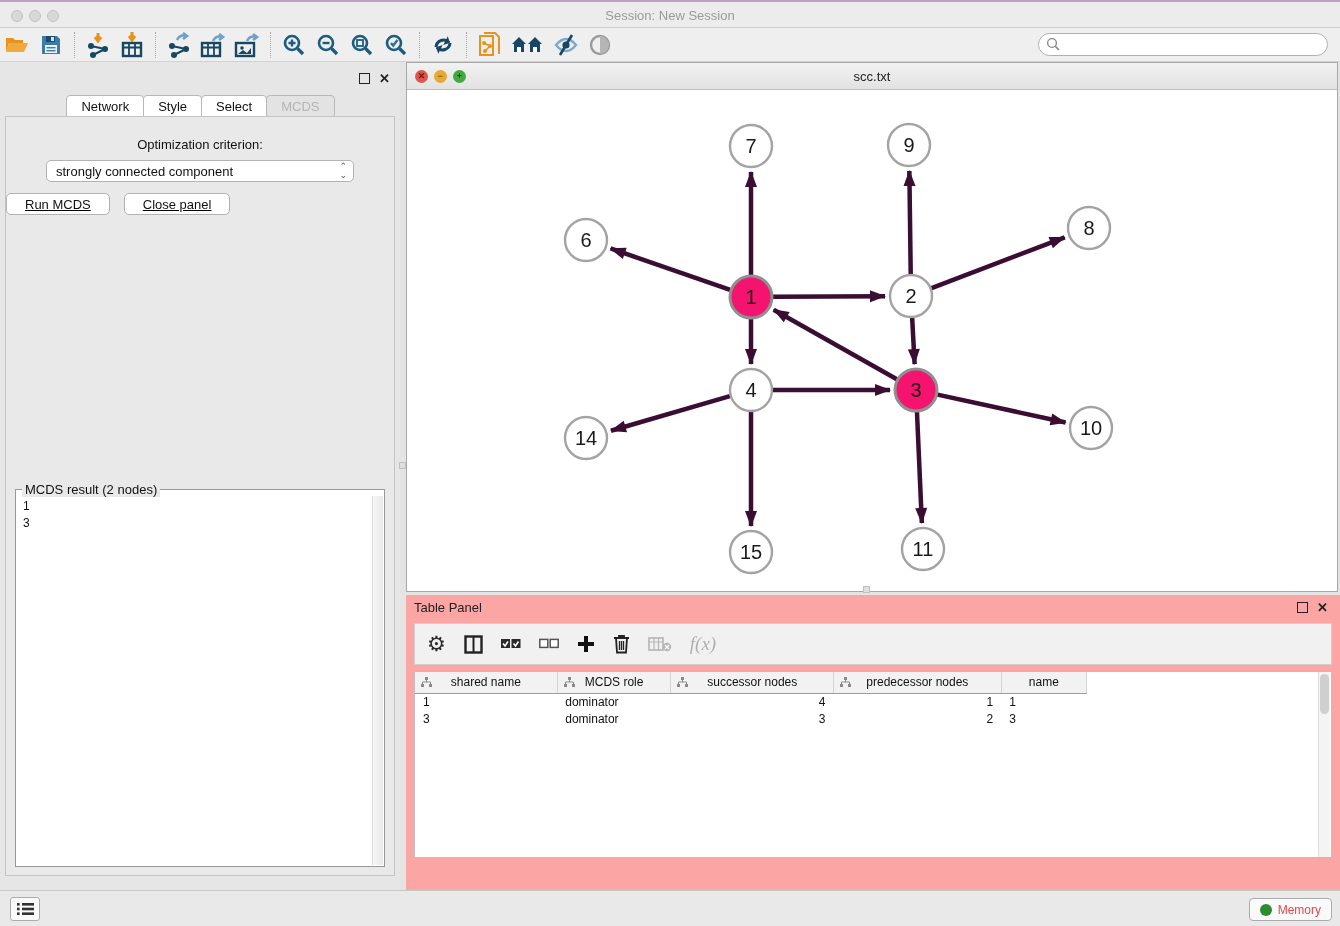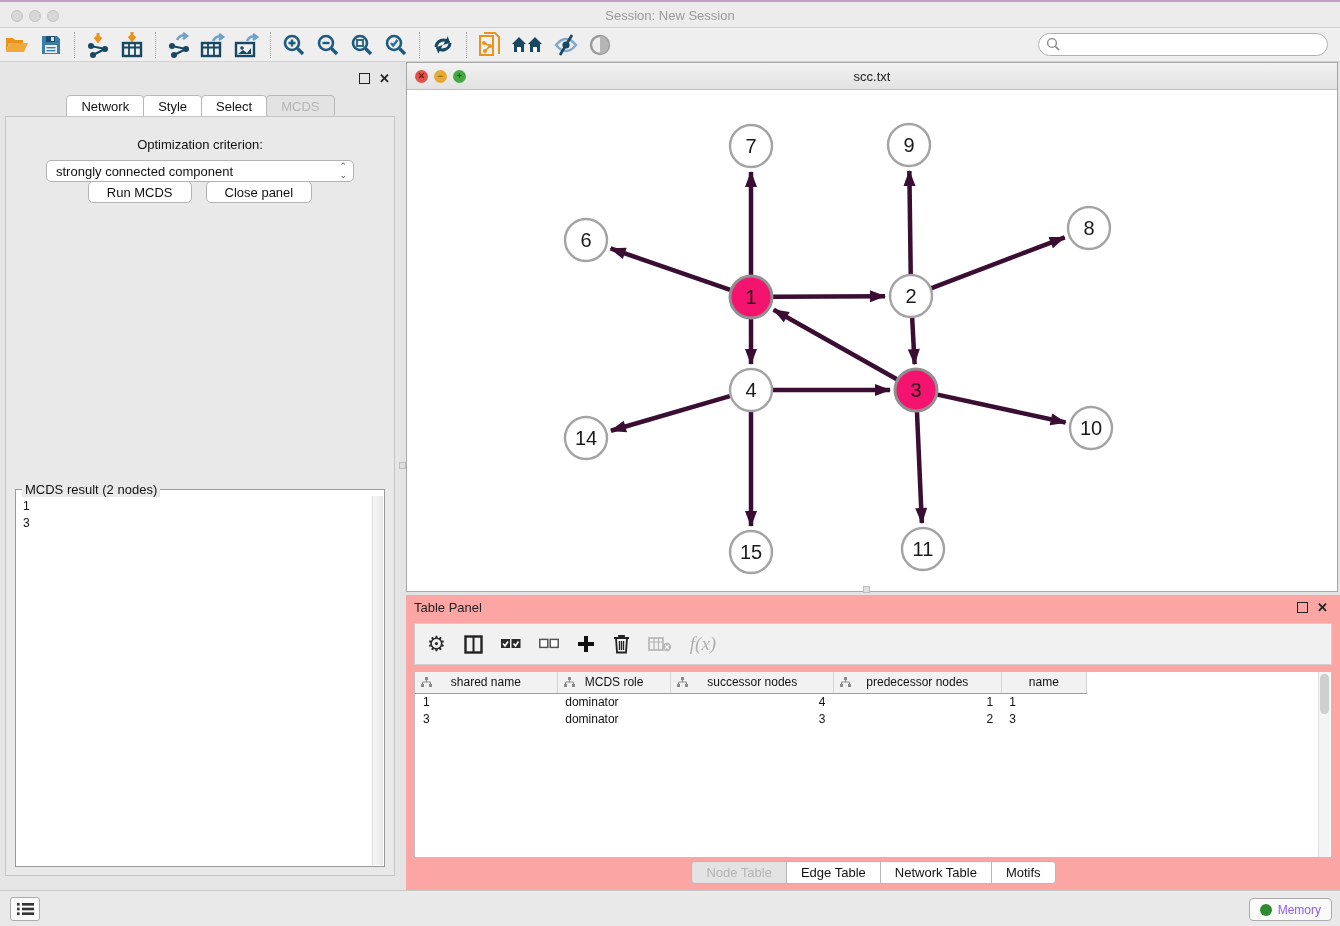--- a/index.html
+++ b/index.html
@@ -32,21 +32,21 @@
     border-radius:4px 4px 0 0; padding:3px 14px; font-size:13px; color:#111; margin-right:-1px; }
   .tab.selected { background:#e3e3e3; color:#b5b5b5; border-radius:4px; }
   #cp-body { position:absolute; left:5px; right:5px; top:54px; bottom:14px;
     background:#e9e9e9; border:1px solid #c4c4c4; }
   #opt-label { position:absolute; left:0; right:0; top:20px; text-align:center; font-size:13px; color:#111; }
   #criterion { position:absolute; left:40px; right:40px; top:43px; height:22px; background:#fff;
     border:1px solid #b3b3b3; border-radius:5px; font-size:13px; color:#111;
     display:flex; align-items:center; padding-left:9px; }
   #criterion .stepper { position:absolute; right:6px; top:1px; font-size:9px; line-height:9px;
     color:#555; text-align:center; }
-  .cp-btn-row { position:absolute; left:0; right:0; top:64px; display:flex; justify-content:center; gap:14px; }
+  .cp-btn-row { position:absolute; left:0; right:0; top:76px; display:flex; justify-content:flex-start; gap:14px;text-decoration:underline; }
   .cp-btn { background:#fff; border:1px solid #b3b3b3; border-radius:5px; height:22px;
     padding:0 18px; font-size:13px; color:#111; display:flex; align-items:center; }
   #mcds-result { position:absolute; left:9px; right:9px; top:372px; bottom:8px;
     border:1px solid #999; background:#fff; }
   #mcds-legend { position:absolute; left:6px; top:-8px; background:#e9e9e9; padding:0 3px;
     font-size:13px; color:#111; }
   #mcds-text { position:absolute; left:1px; top:6px; right:12px; bottom:1px; font-size:12px;
     color:#111; padding:2px 6px; line-height:17px; }
   #mcds-scroll { position:absolute; right:1px; top:6px; bottom:1px; width:11px;
     background:linear-gradient(to right,#f6f6f6,#e9e9e9); border-left:1px solid #ddd; }
@@ -82,21 +82,21 @@
   #tp-vthumb { position:absolute; right:1px; top:2px; width:9px; height:40px; background:#cfcfcf; border-radius:5px; }
   #tp-tabs { position:absolute; left:0; right:0; bottom:6px; display:flex; justify-content:center; }
 
   
   #statusbar { position:absolute; left:0; top:890px; width:1340px; height:36px;
     background:#e9e9e9; border-top:1px solid #c8c8c8; }
   #panels-btn { position:absolute; left:10px; top:6px; width:30px; height:24px; background:#fafafa;
     border:1px solid #ababab; border-radius:3px; display:flex; align-items:center; justify-content:center; }
   #memory-btn { position:absolute; right:8px; top:7px; height:23px; background:#fafafa;
     border:1px solid #ababab; border-radius:4px; display:flex; align-items:center; gap:6px;
-    padding:0 10px; font-size:12px; color:#8b5cf6; }
+    padding:0 10px; font-size:12px; color:#ef4444; }
   #memory-dot { width:12px; height:12px; border-radius:50%; background:#2e8b2e; }
 </style>
 </head>
 <body>
 
 <div id="titlebar">
   <span class="tl" style="left:11px"></span>
   <span class="tl" style="left:29px"></span>
   <span class="tl" style="left:47px"></span>
   <div id="win-title">Session: New Session</div>
@@ -457,26 +457,20 @@
             <td class="ralign">2</td>
             <td>3</td>
           </tr>
         </tbody>
     </table>
     <div id="tp-vscroll">
         <div id="tp-vthumb"></div>
       </div>
   </div>
 
-  <div id="tp-tabs">
-    <div class="tab selected" style="border-radius:4px 0 0 4px;">Node Table</div>
-    <div class="tab" style="border-radius:0;">Edge Table</div>
-    <div class="tab" style="border-radius:0;">Network Table</div>
-    <div class="tab" style="border-radius:0 4px 4px 0;">Motifs</div>
-  </div>
 </div>
 
 <div id="statusbar">
   <div id="panels-btn">
     <svg width="17" height="14" viewBox="0 0 17 14">
       <rect x="0" y="1" width="2.6" height="2.6" fill="#333"></rect>
         <rect x="5" y="1" width="12" height="2.6" fill="#333"></rect>
       <rect x="0" y="5.7" width="2.6" height="2.6" fill="#333"></rect>
         <rect x="5" y="5.7" width="12" height="2.6" fill="#333"></rect>
       <rect x="0" y="10.4" width="2.6" height="2.6" fill="#333"></rect>

